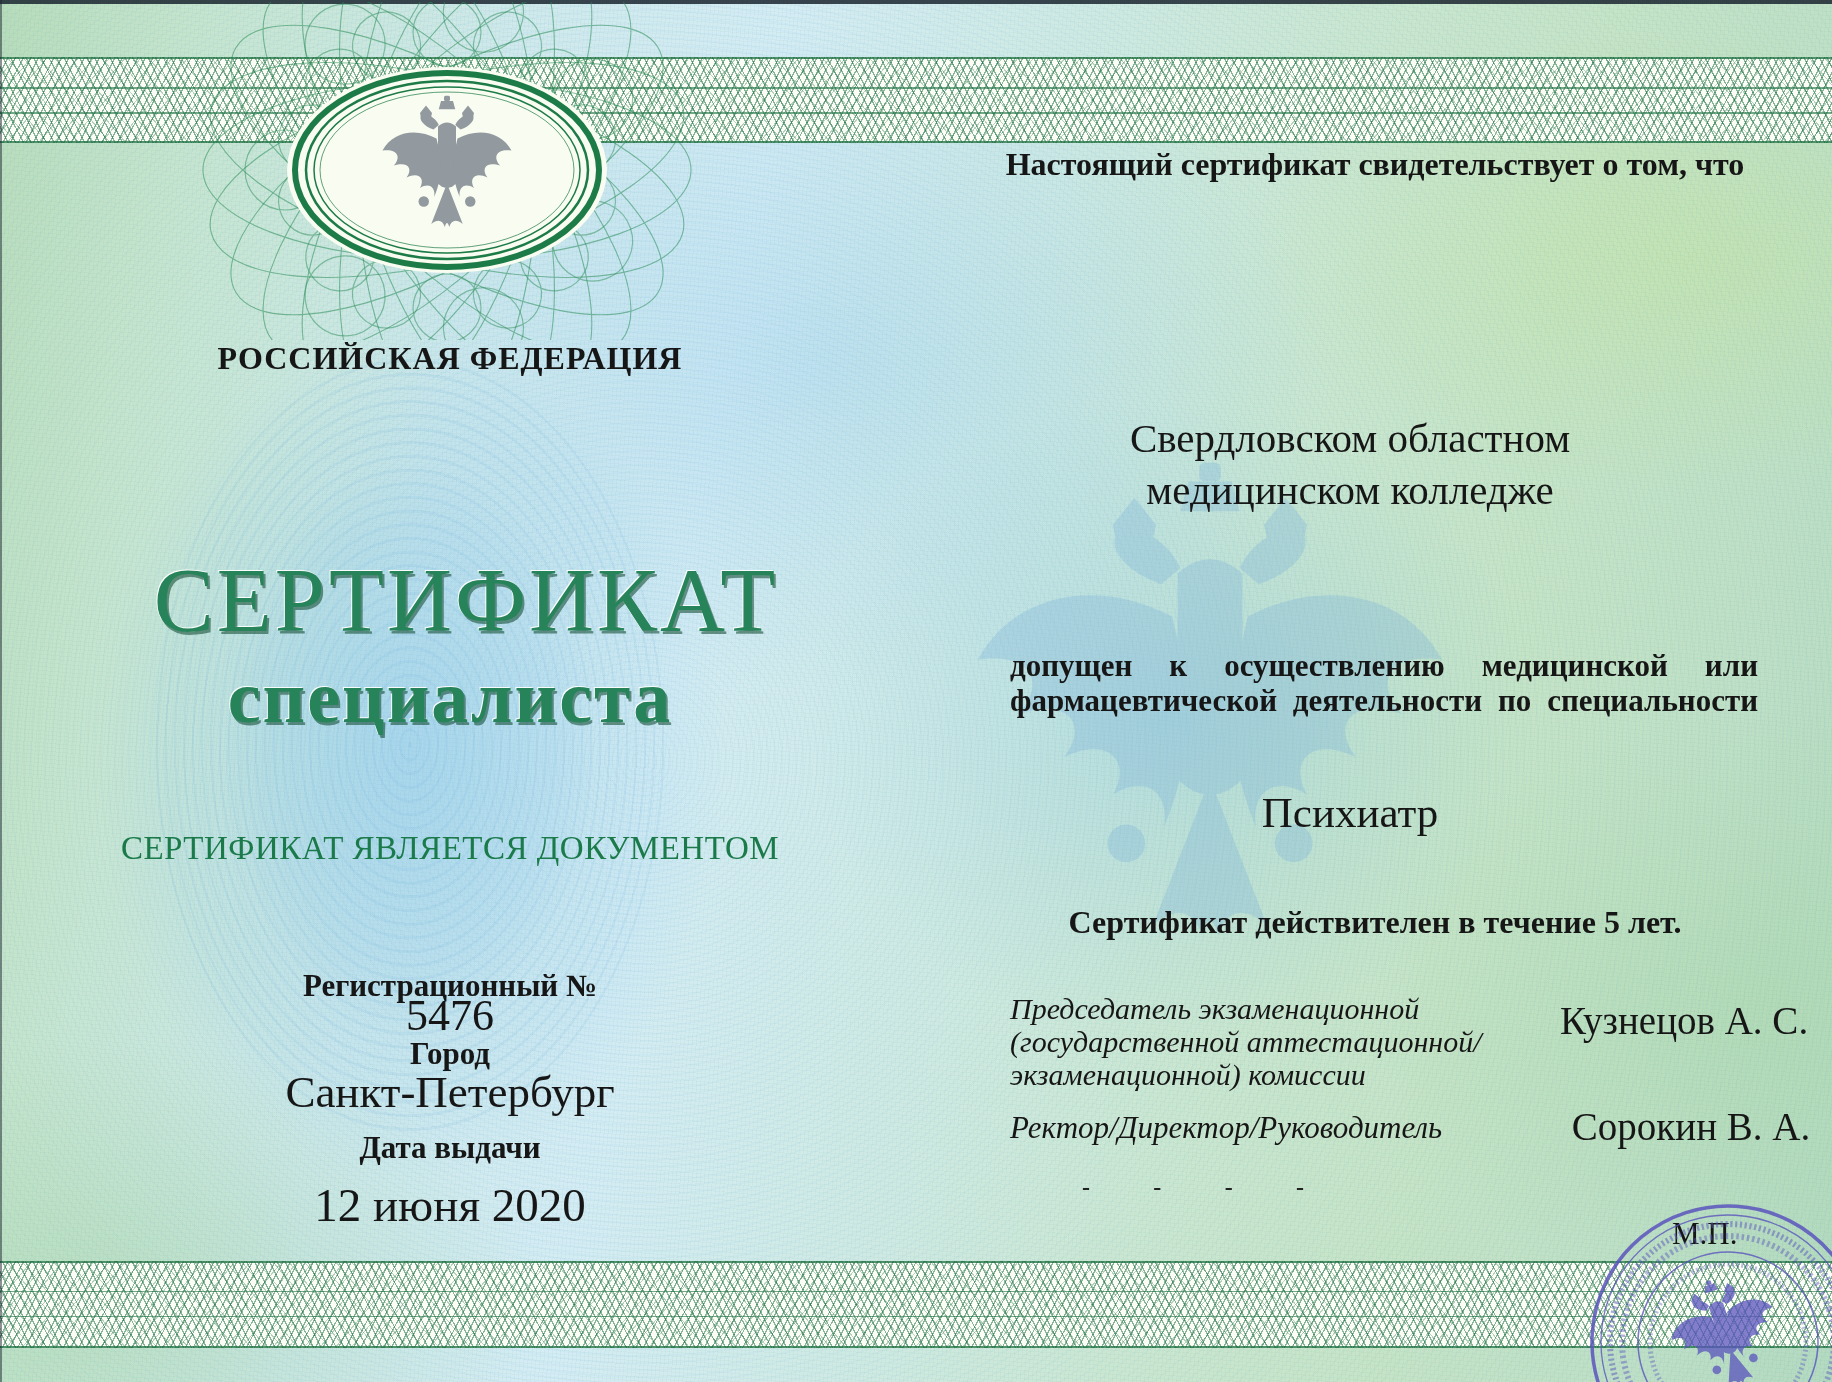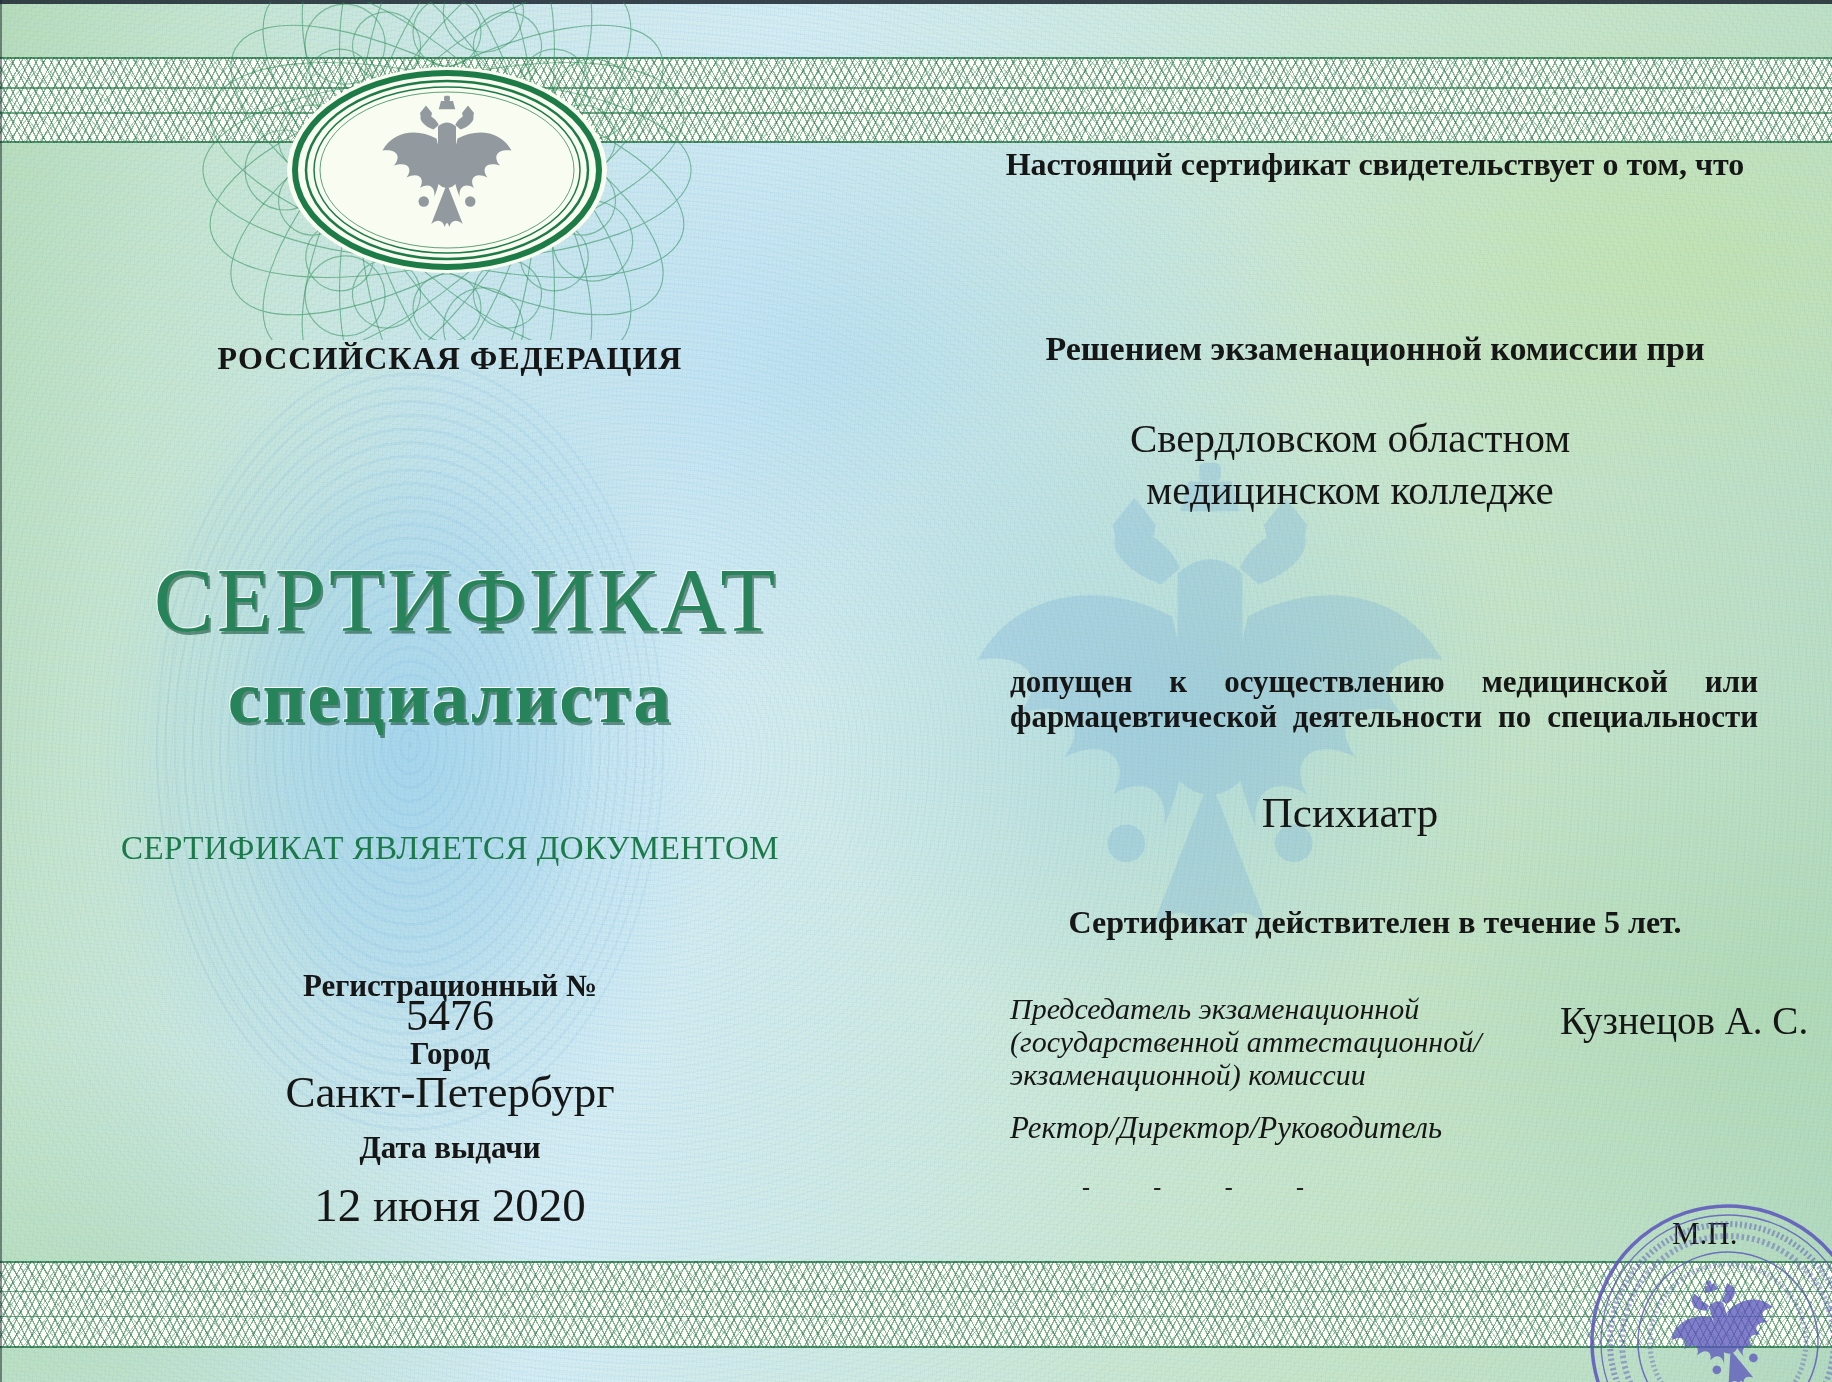--- a/index.html
+++ b/index.html
@@ -77,21 +77,21 @@
   .city-label{top:1036px;}
   .city-value{top:1066px;font-size:45px;}
   .date-label{top:1130px;}
   .date-value{top:1178px;font-size:47px;}
 
   .intro{top:146px;font-size:32px;font-weight:bold;}
   .holder{top:210px;font-size:43px;}
   .decision{top:330px;font-size:34px;font-weight:bold;}
   .inst1{top:414px;font-size:41px;}
   .inst2{top:466px;font-size:41px;}
-  .admission{left:1010px;width:748px;top:648px;font-size:31px;font-weight:bold;line-height:35px;margin-top:16px;}
+  .admission{left:1010px;width:748px;top:648px;font-size:31px;font-weight:bold;line-height:35px;}
   .admission .just{text-align:justify;text-align-last:justify;}
   .admission .cent{text-align:center;}
   .specialty{top:788px;font-size:43px;}
   .validity{top:904px;font-size:32px;font-weight:bold;}
   .chair-title{left:1010px;width:640px;top:960px;font-size:30px;font-style:italic;line-height:33px;text-align:left;margin-top:32px;}
   .chair-name{left:1560px;width:272px;top:998px;font-size:39px;}
   .head-title{left:1010px;width:560px;top:1110px;font-size:31px;font-style:italic;text-align:left;}
   .head-name{left:1550px;width:282px;top:1104px;font-size:39px;text-align:center;}
   .dashes{left:1082px;top:1174px;width:222px;display:flex;justify-content:space-between;font-size:24px;font-weight:bold;color:#222;}
   .mp{left:1672px;top:1216px;font-size:31px;}
@@ -190,38 +190,38 @@
     <div>СЕРТИФИКАТ ЯВЛЯЕТСЯ ДОКУМЕНТОМ</div>
   </div>
   <div class="abs lc lbl reg-label">Регистрационный №</div>
   <div class="abs lc reg-value">5476</div>
   <div class="abs lc lbl city-label">Город</div>
   <div class="abs lc city-value">Санкт-Петербург</div>
   <div class="abs lc lbl date-label">Дата выдачи</div>
   <div class="abs lc date-value">12 июня 2020</div>
 
   <div class="abs rc intro">Настоящий сертификат свидетельствует о том, что</div>
-  <div class="abs rc decision">Решением экзаменационной комиссии при</div>
   <div class="abs rc-n inst1">Свердловском областном</div>
   <div class="abs rc-n inst2">медицинском колледже</div>
   <div class="abs admission">
     <div class="just">допущен к осуществлению медицинской или</div>
     <div class="just">фармацевтической деятельности по специальности</div>
   </div>
   <div class="abs rc-n specialty">Психиатр</div>
   <div class="abs rc validity">Сертификат действителен в течение 5 лет.</div>
 
   <div class="abs chair-title">
     <div>Председатель экзаменационной</div>
     <div>(государственной аттестационной/</div>
     <div>экзаменационной) комиссии</div>
   </div>
   <div class="abs chair-name">Кузнецов А. С.</div>
 
   <div class="abs head-title">Ректор/Директор/Руководитель</div>
+  <div class="abs head-name">Сорокин В. А.</div>
 
   <div class="abs dashes">
     <span>-</span>
     <span>-</span>
     <span>-</span>
     <span>-</span>
   </div>
 
   <div class="abs mp">М.П.</div>
 

